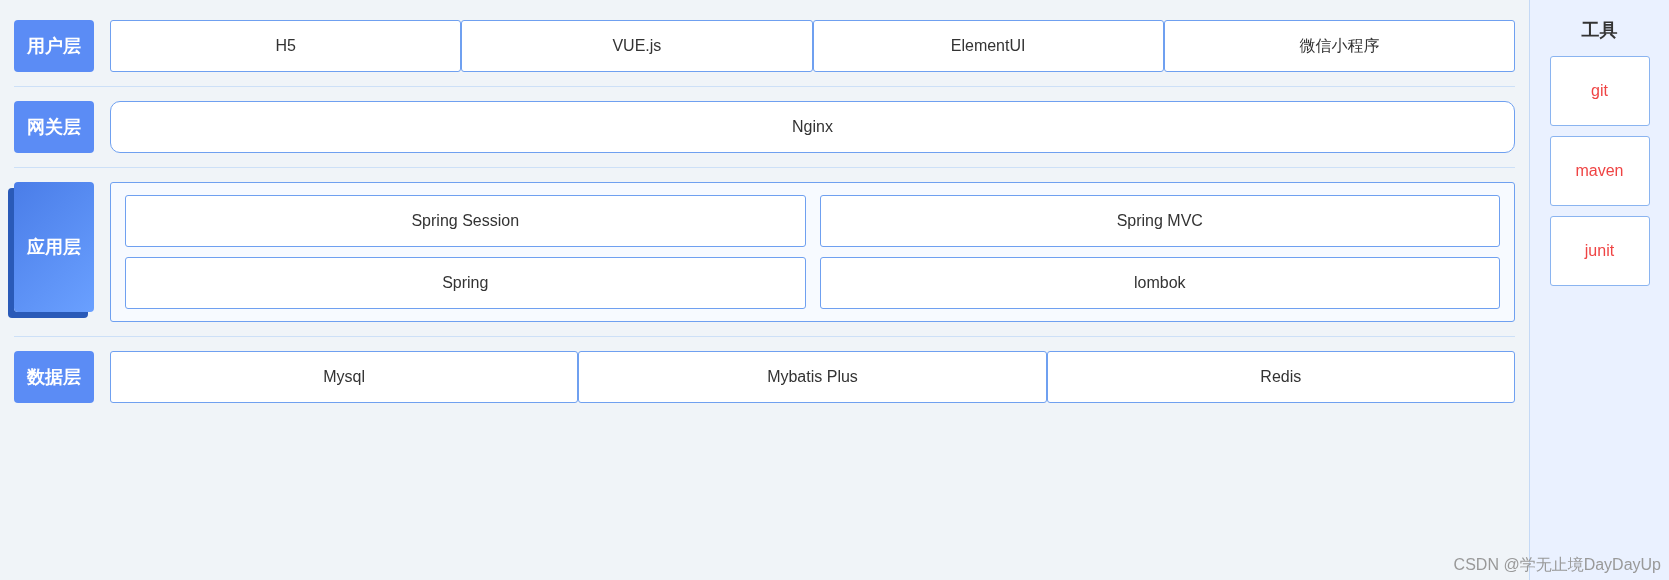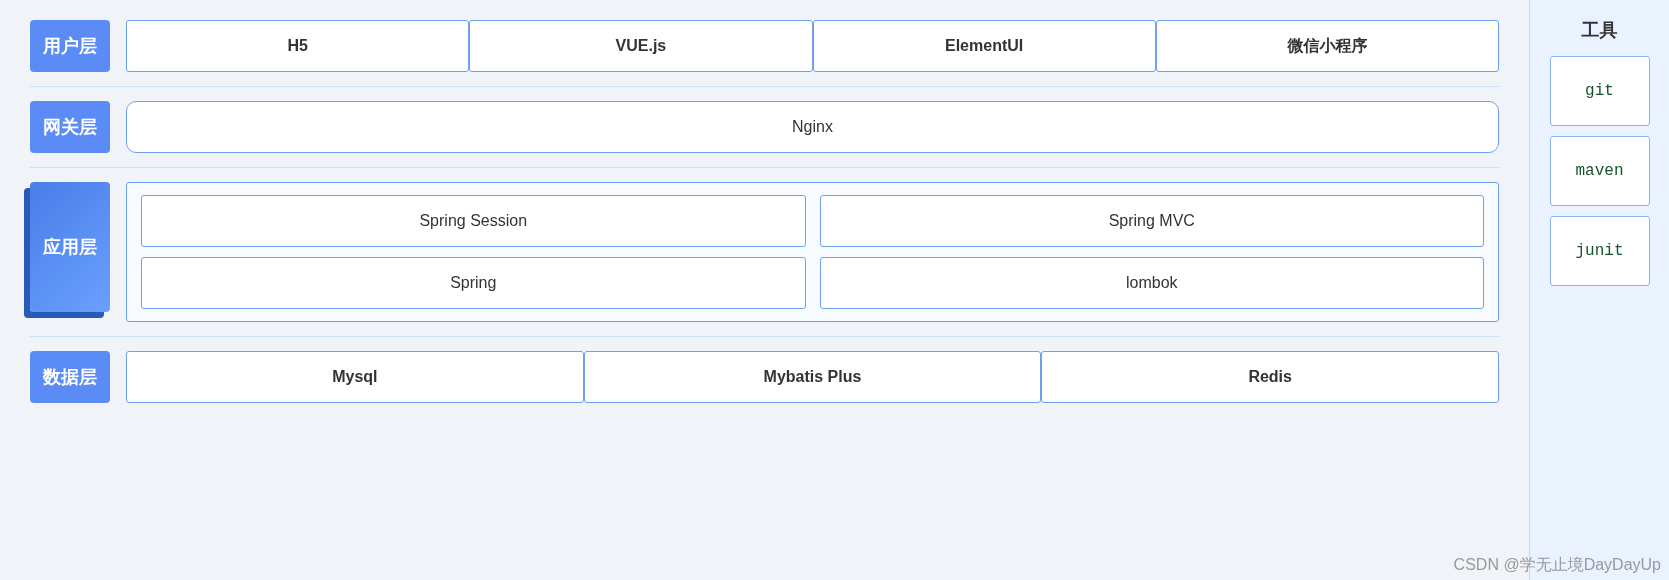--- a/index.html
+++ b/index.html
@@ -13,21 +13,21 @@
       font-family: 'Microsoft YaHei', 'PingFang SC', sans-serif;
       width: 1669px;
       height: 580px;
       overflow: hidden;
       display: flex;
       align-items: stretch;
     }
 
     .main-area {
       flex: 1;
-      padding: 20px 30px;
+      padding: 20px 14px;
       display: flex;
       flex-direction: column;
       gap: 10px;
     }
 
     .layer-row {
       display: flex;
       align-items: center;
       gap: 16px;
     }
@@ -54,21 +54,20 @@
     .layer-label.blue-3d {
       background: linear-gradient(135deg, #4a7de8, #6aa0ff);
       box-shadow: -6px 6px 0 #2a5ab8;
       position: relative;
     }
 
     .items-row {
       display: flex;
       flex: 1;
       align-items: flex-end;
-      font-weight: bold;
     }
 
     .item-box {
       border: 1.5px solid #6fa0f0;
       background: white;
       color: #333;
       font-size: 16px;
       height: 52px;
       display: flex;
       align-items: center;
@@ -126,24 +125,23 @@
 
     .tool-box {
       width: 100px;
       height: 70px;
       border: 1.5px solid #8ab4f0;
       background: white;
       display: flex;
       align-items: center;
       justify-content: center;
       font-size: 16px;
-      color: #14532d;
+      color: #ef4444;
       border-radius: 3px;
       margin-bottom: 10px;
-      font-family: Liberation Mono, monospace;
     }
 
     .watermark {
       position: absolute;
       bottom: 4px;
       right: 8px;
       font-size: 16px;
       color: #999;
     }
 

